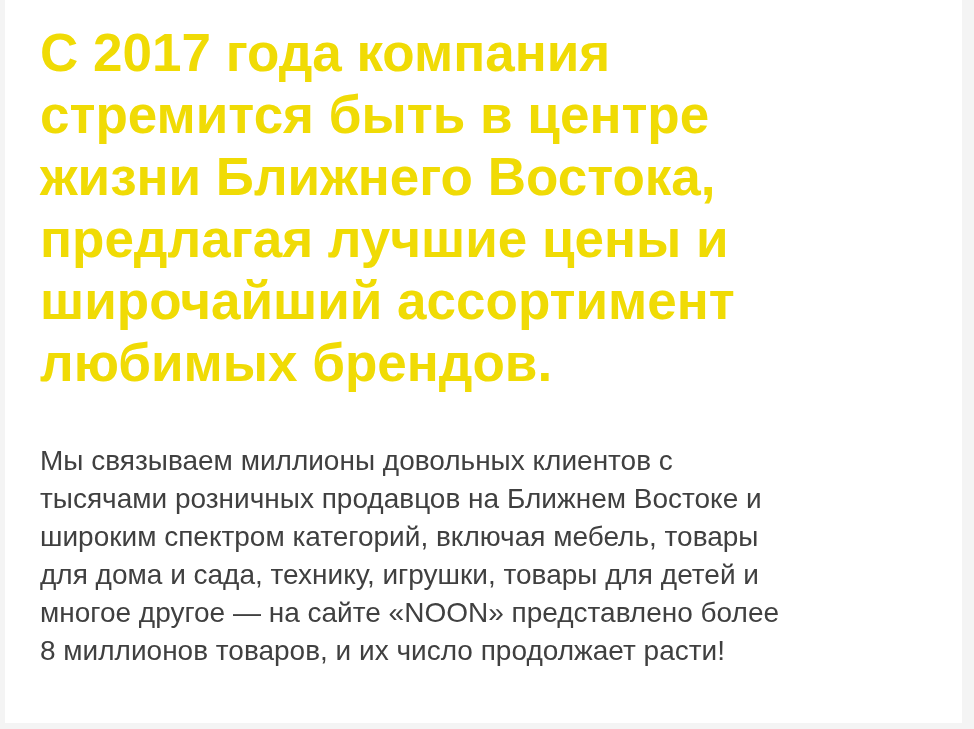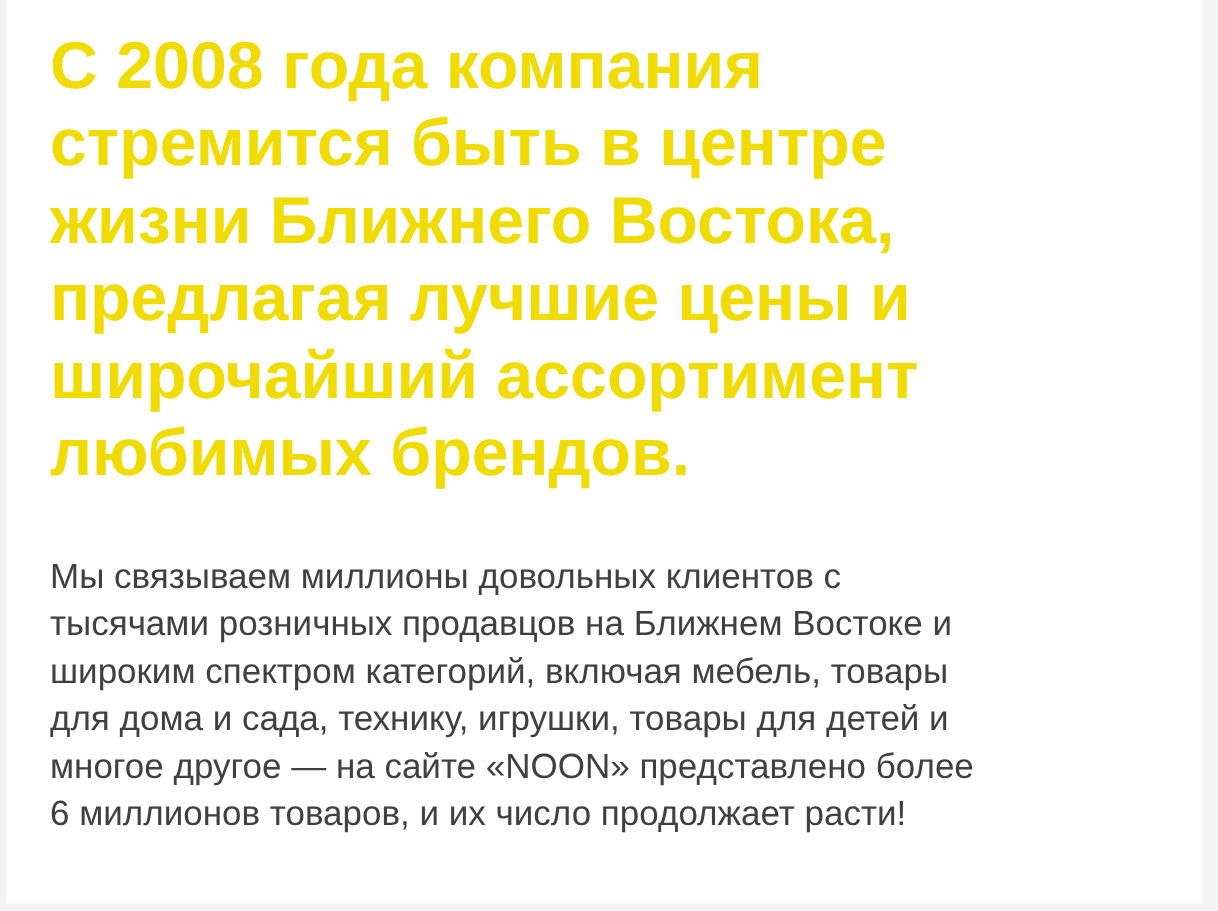--- a/index.html
+++ b/index.html
@@ -51,26 +51,26 @@
 </style>
 </head>
 <body>
 
 <div class="page">
   <div class="edge-strip edge-left"></div>
   <div class="edge-strip edge-right"></div>
   <div class="edge-strip edge-bottom"></div>
 
   <div class="content">
-    <h1 class="about-heading">С 2008 года компания
+    <h1 class="about-heading">С 2017 года компания
 стремится быть в центре
 жизни Ближнего Востока,
 предлагая лучшие цены и
 широчайший ассортимент
 любимых брендов.</h1>
     <p class="about-paragraph">Мы связываем миллионы довольных клиентов с
 тысячами розничных продавцов на Ближнем Востоке и
 широким спектром категорий, включая мебель, товары
 для дома и сада, технику, игрушки, товары для детей и
 многое другое — на сайте «NOON» представлено более
-6 миллионов товаров, и их число продолжает расти!</p>
+8 миллионов товаров, и их число продолжает расти!</p>
   </div>
 </div>
 
 </body></html>

